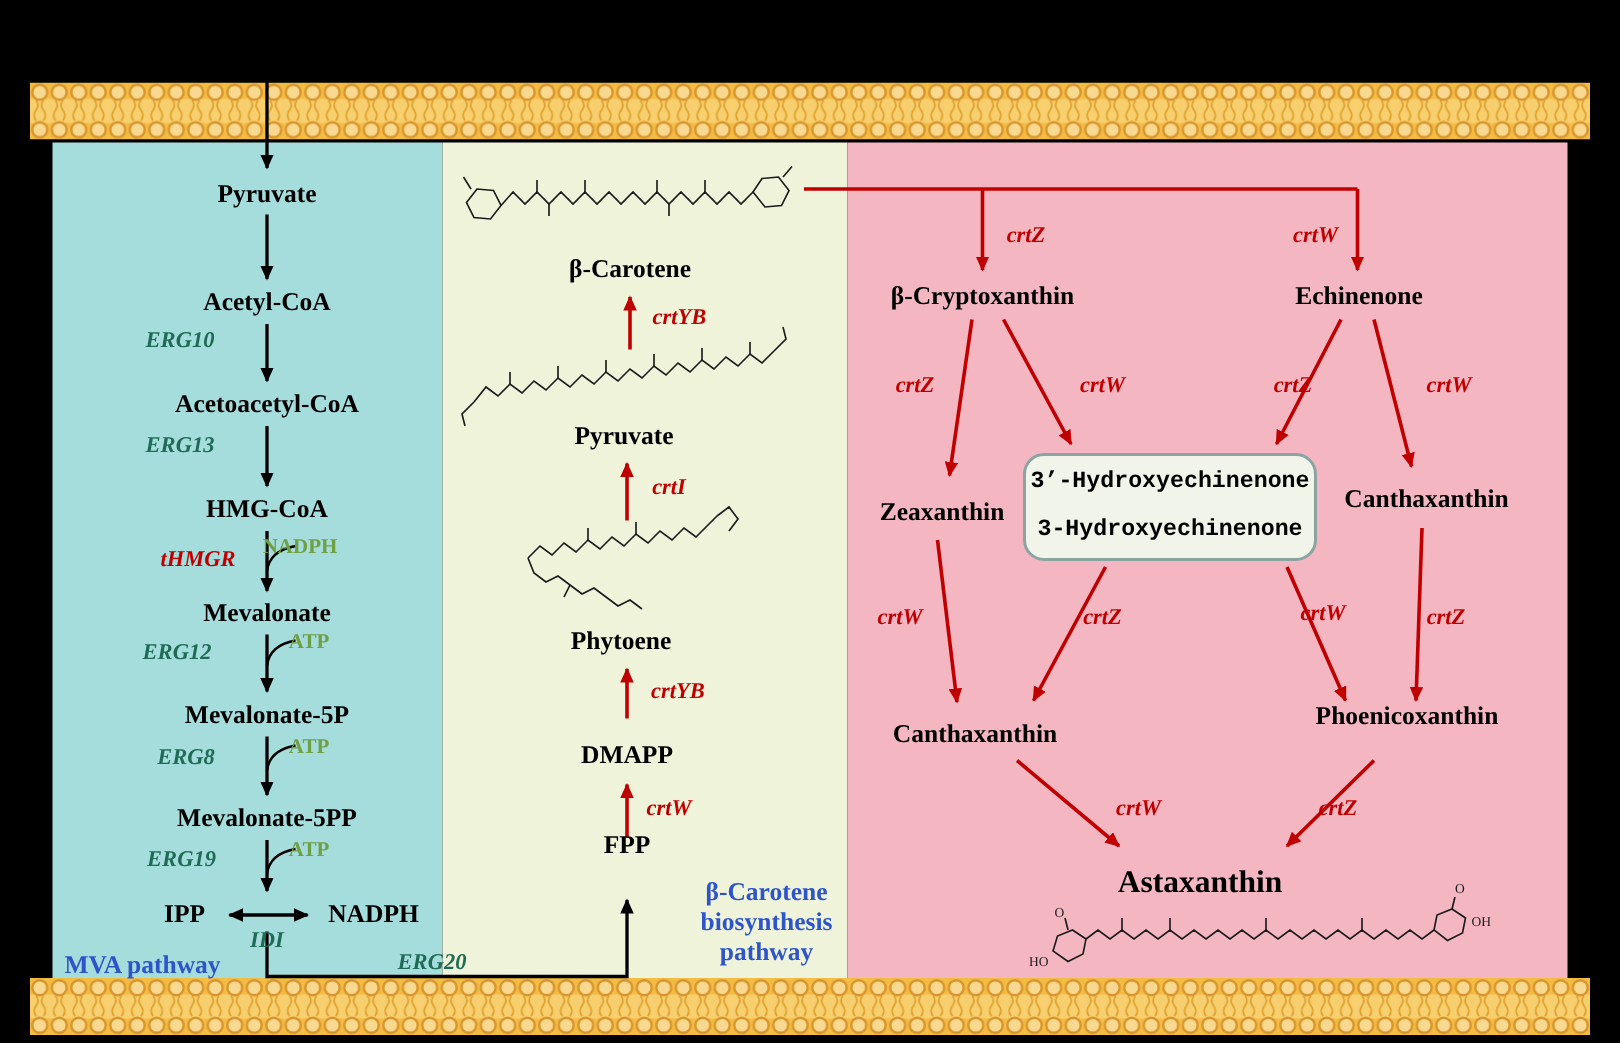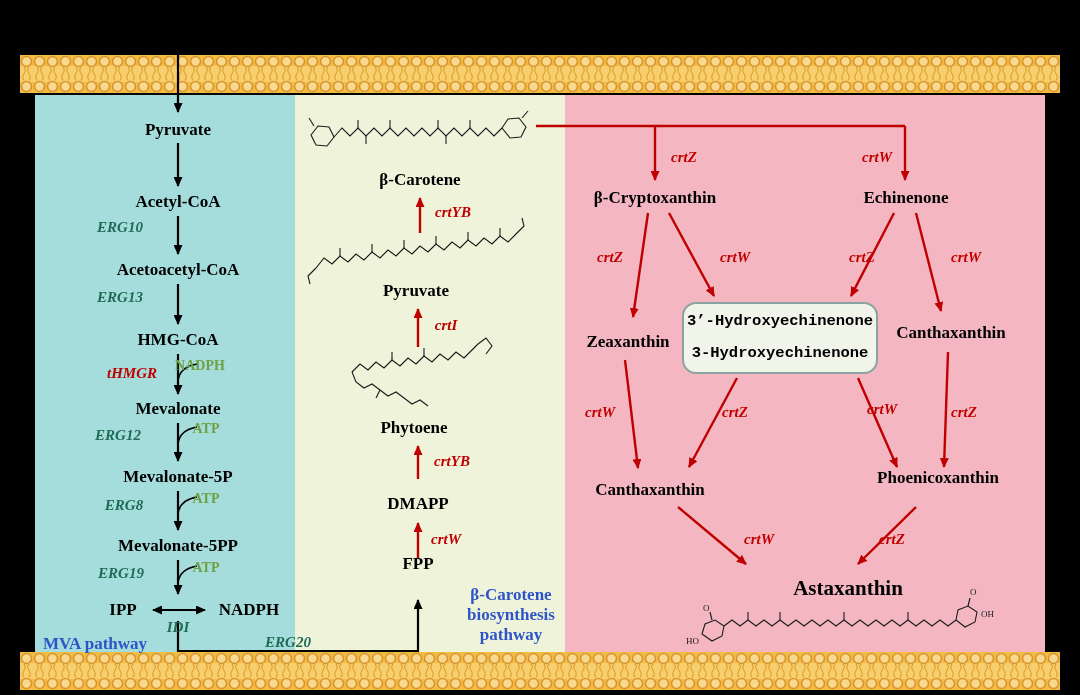--- a/index.html
+++ b/index.html
@@ -8,21 +8,21 @@
   .panel { position:absolute; top:95px; height:557px; }
   .panel-mva { left:35px; width:260px; background:#a5dcdc; }
   .panel-car { left:295px; width:270px; background:#eef3da; }
   .panel-xan { left:565px; width:480px; background:#f4b7c1; }
   .membrane { position:absolute; left:20px; width:1040px; height:38px; display:block; }
   .membrane-top { top:55px; }
   .membrane-bottom { top:652px; }
   .overlay { position:absolute; left:0; top:0; pointer-events:none; }
   .lbl { position:absolute; transform:translate(-50%,-50%); white-space:nowrap; color:#000; line-height:1.18; z-index:5; }
   .node { font-weight:bold; font-size:17px;text-align:right; }
-  .node-lg { font-weight:bold; font-size:21px;margin-left:48px; }
+  .node-lg { font-weight:bold; font-size:21px; }
   .boxlbl { font-weight:bold; font-size:15.5px;font-family:Liberation Mono, monospace; }
   .enzyme { font-style:italic; font-weight:bold; font-size:15px; color:#1f6b55; }
   .gene { font-style:italic; font-weight:bold; font-size:15px; color:#c00000; }
   .cofactor { font-weight:bold; font-size:14px; color:#6fa043; }
   .blue { font-weight:bold; font-size:17px; color:#2d55c8; }
   .wrap { white-space:normal; text-align:center; width:100px; }
 </style>
 </head>
 <body>
 

